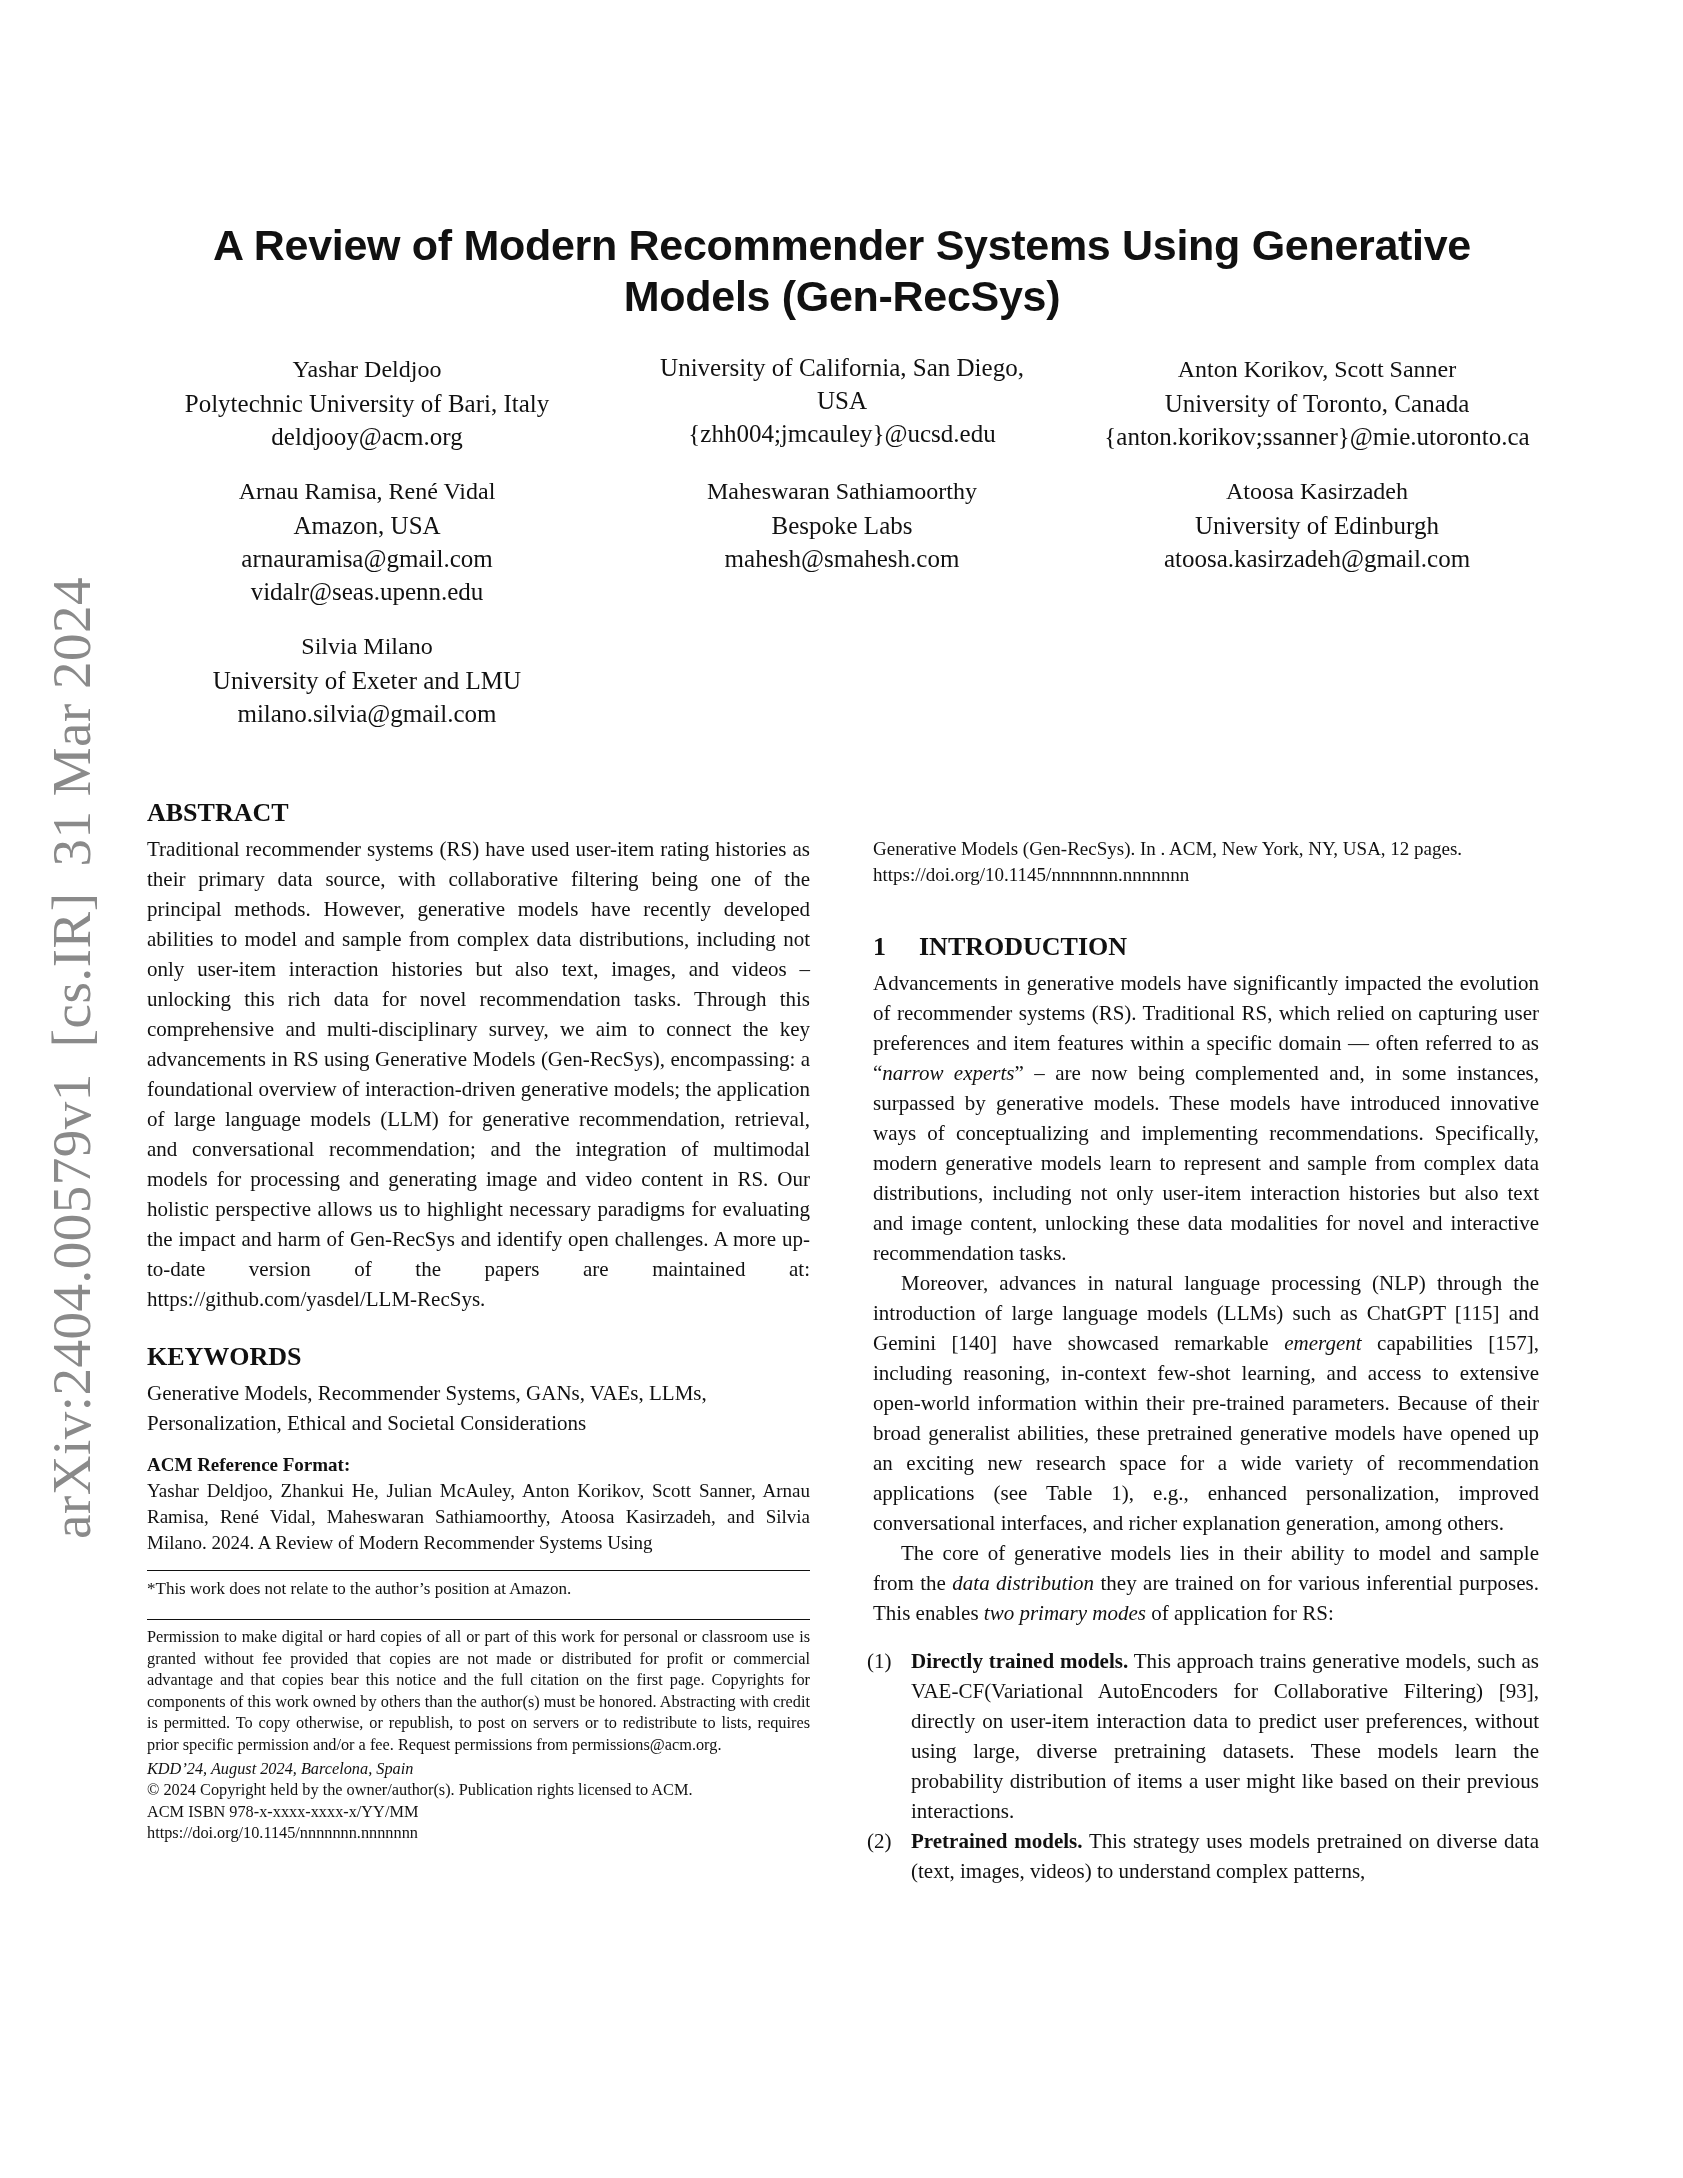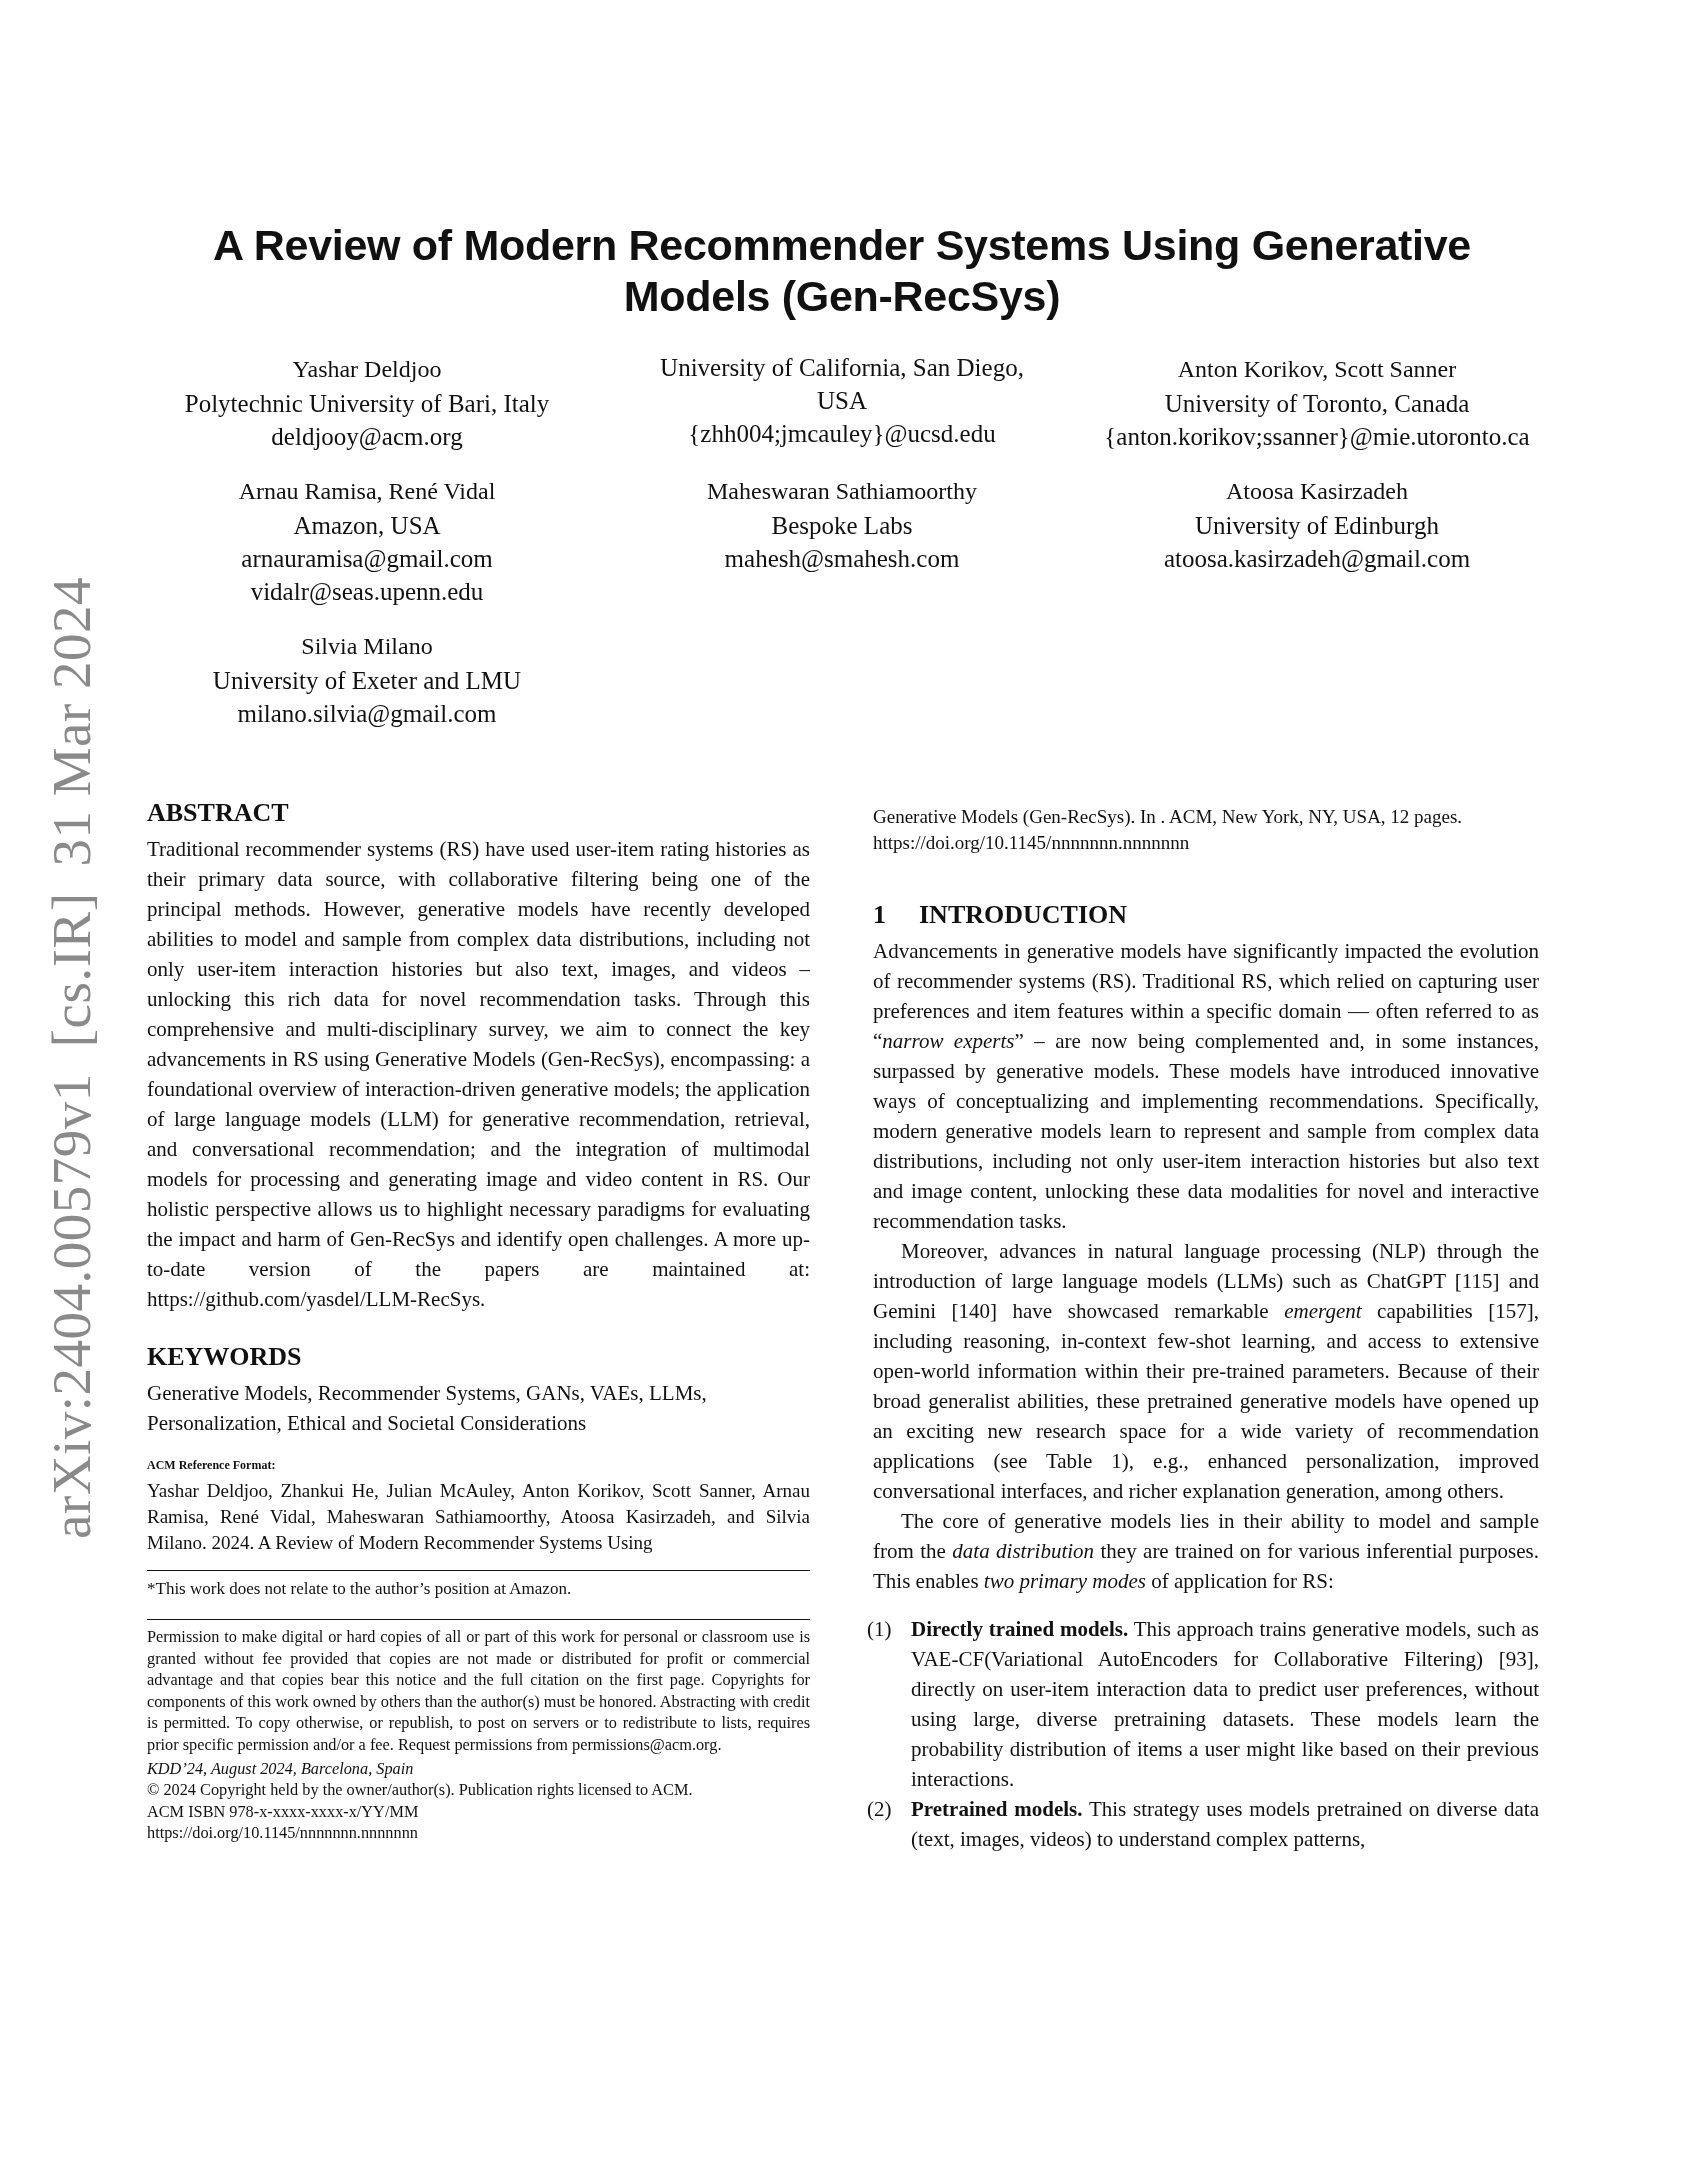--- a/index.html
+++ b/index.html
@@ -25,33 +25,33 @@
   .author {
     width: 436px; text-align: center;
     font-family: "Liberation Serif", "DejaVu Serif", serif;
   }
   .author .name { font-size: 24px; line-height: 36px; }
   .author .line { font-size: 25px; line-height: 33px; }
   .author-row.single { justify-content: flex-start; }
 
   .col { position: absolute; font-family: "Liberation Serif", "DejaVu Serif", serif; }
   .col-left { left: 147px; top: 796px; width: 663px; }
-  .col-right { left: 873px; top: 804px; width: 666px; }
+  .col-right { left: 873px; top: 836px; width: 666px; }
 
   .sec-head {
     font-family: "Liberation Serif", "DejaVu Serif", serif;
     font-weight: bold; font-size: 26px; line-height: 34px; margin: 0 0 4px 0;
   }
   .sec-head .num { display: inline-block; width: 46px; }
   .body-text {
     font-size: 21px; line-height: 30px; text-align: justify; margin: 0;
     hyphens: auto;
   }
   .indent { text-indent: 28px; }
-  .small-head { font-weight: bold; font-size: 12px; line-height: 26px; margin-top: 14px; }
+  .small-head { font-weight: bold; font-size: 19px; line-height: 26px; margin-top: 14px; }
   .ref-text { font-size: 19px; line-height: 26px; text-align: justify; margin: 0; }
 
   .footnote-rule { border-top: 1.5px solid #111; margin: 12px 0 6px 0; }
   .fn { font-size: 17px; line-height: 24px; margin: 0; }
   .perm { font-size: 16.3px; line-height: 21.6px; text-align: justify; margin: 0; }
   .italic { font-style: italic; }
 
   ol.modes { list-style: none; padding: 0; margin: 18px 0 0 0; }
   ol.modes li { position: relative; padding-left: 38px; font-size: 21px; line-height: 30px; text-align: justify; }
   ol.modes li .marker { position: absolute; left: -6px; top: 0; }

